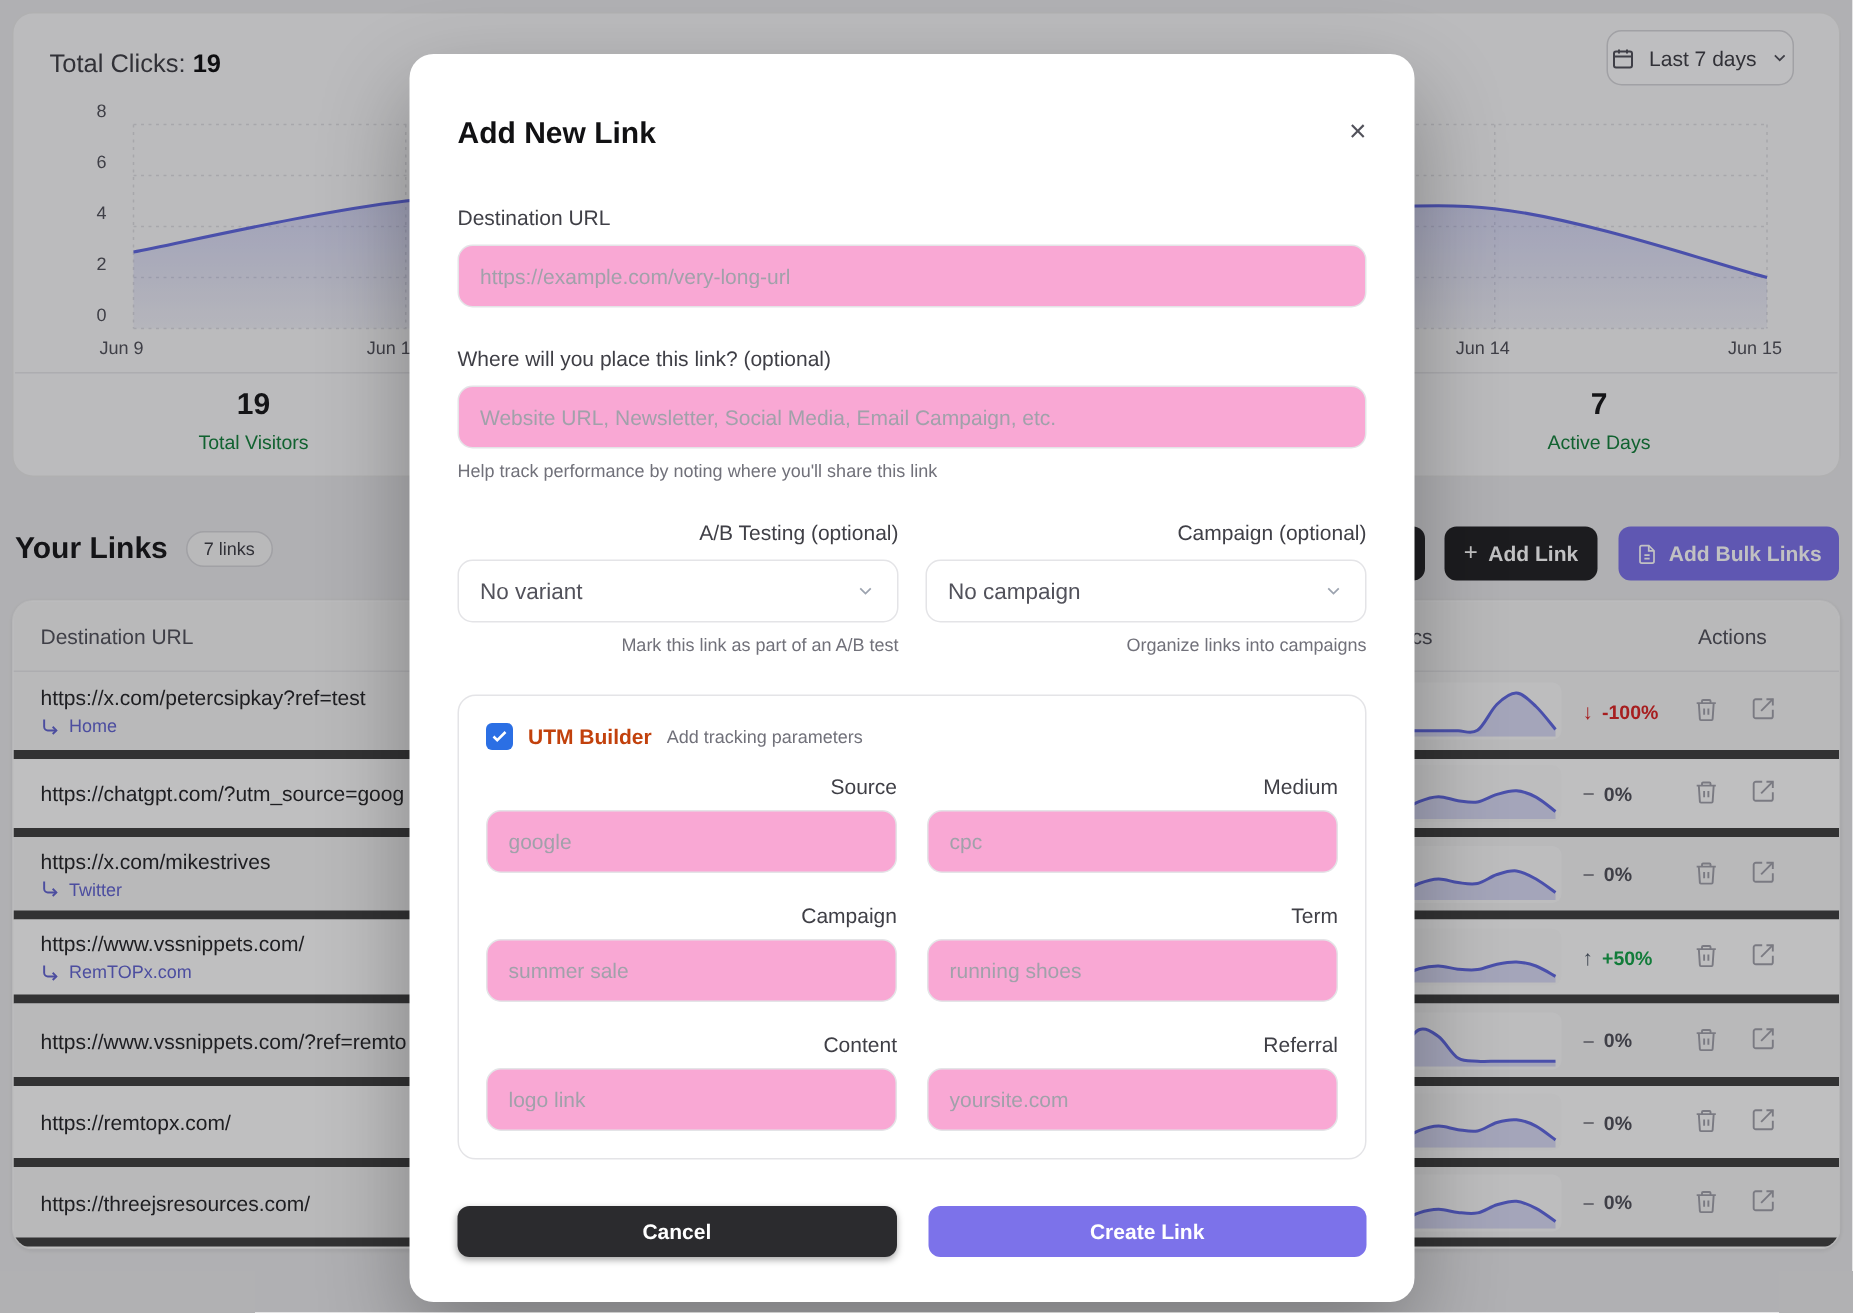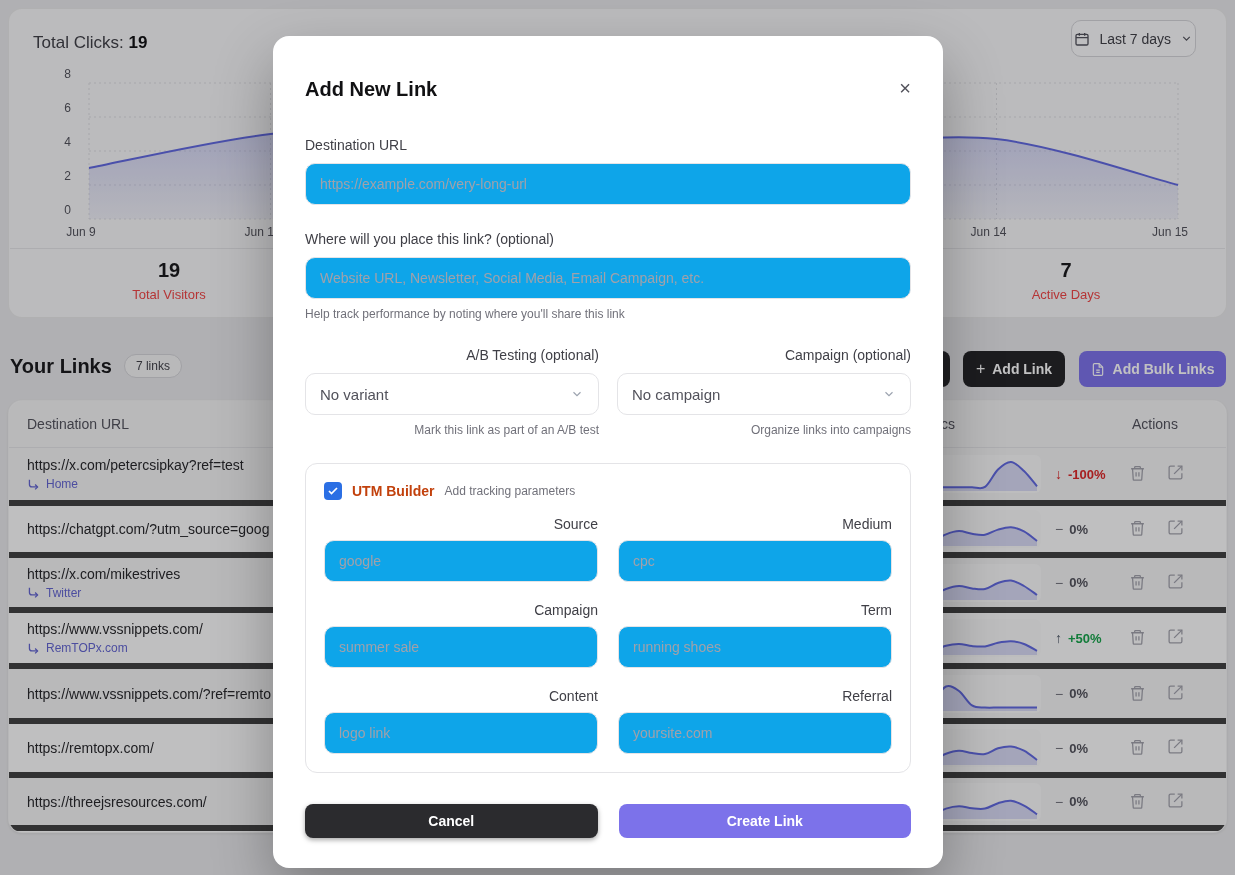--- a/index.html
+++ b/index.html
@@ -18,21 +18,21 @@
     background:#fbfbfc; font-size:14px; color:#3f3f46; cursor:pointer; }
   .range-btn svg { stroke:#52525b; }
 
   .ytick { position:absolute; width:30px; text-align:right; font-size:12px; color:#52525b; }
   .xlabel { position:absolute; top:216px; font-size:12px; color:#52525b; transform:translateX(-50%); white-space:nowrap; }
   #main-chart { position:absolute; left:75px; top:62px; }
 
   .stats-divider { position:absolute; left:1px; right:1px; top:239px; border-top:1px solid #e4e4e7; }
   .stat { position:absolute; top:250px; width:200px; text-align:center; }
   .stat .v { font-size:20px; font-weight:700; color:#18181b; }
-  .stat .l { font-size:13px; color:#ef4444; margin-top:5px; }
+  .stat .l { font-size:13px; color:#15803d; margin-top:5px; }
 
   .links-header { position:absolute; left:0; right:0; top:350px; height:38px; }
   .lh-title { position:absolute; left:10px; top:4px; font-size:20px; font-weight:700; color:#18181b; display:flex; align-items:center; gap:12px; }
   .badge { font-size:12px; font-weight:400; color:#3f3f46; background:#f4f4f5; border:1px solid #d4d4d8;
     border-radius:999px; padding:4px 11px; }
   .frag-btn { position:absolute; left:916px; top:1px; width:34px; height:36px; background:#27272a; border-radius:8px; }
   .add-link-btn { position:absolute; left:963px; top:1px; width:102px; height:36px; background:#232326; color:#fff;
     border:none; border-radius:8px; font-size:14px; font-weight:700; display:flex; align-items:center; justify-content:center; gap:7px; cursor:pointer; }
   .add-link-btn .plus { font-size:16px; font-weight:400; }
   .add-bulk-btn { position:absolute; left:1079px; top:1px; width:147px; height:36px; background:#7c72ea; color:#fff;
@@ -65,21 +65,21 @@
   .overlay { position:absolute; inset:0; background:rgba(9,9,11,.25); z-index:5; }
 
   
   .modal { position:absolute; left:273px; top:36px; width:670px; height:832px; background:#fff;
     border-radius:16px; z-index:10; box-shadow:0 25px 60px rgba(0,0,0,.30); padding:42px 32px 0; }
   .m-title-row { display:flex; justify-content:space-between; align-items:flex-start; margin-bottom:36px; }
   .m-title { font-size:20px; font-weight:700; color:#111113; }
   .m-close { background:none; border:none; font-size:20px; color:#52525b; cursor:pointer; line-height:1; }
   .f-label { font-size:14px; color:#3f3f46; margin-bottom:10px; }
   .f-input { width:100%; height:42px; border:1px solid #e4e4e7; border-radius:10px; padding:0 14px;
-    font-size:14px; font-family:"Liberation Sans",sans-serif; color:#27272a; background:#0ea5e9; outline:none; }
+    font-size:14px; font-family:"Liberation Sans",sans-serif; color:#27272a; background:#f9a8d4; outline:none; }
   .f-input::placeholder { color:#a1a1aa; }
   .f-help { font-size:12px; color:#71717a; margin-top:8px; }
   .group { margin-bottom:26px; }
   .two-col { display:flex; gap:18px;text-align:right; }
   .two-col > div { flex:1; }
   .select { height:42px; border:1px solid #e4e4e7; border-radius:10px; padding:0 14px; display:flex;
     align-items:center; justify-content:space-between; font-size:15px; color:#52525b; cursor:pointer; background:#fff; }
   .select svg { stroke:#9ca3af; }
   .utm-box { border:1px solid #e4e4e7; border-radius:12px; padding:18px; margin-top:8px; }
   .utm-head { display:flex; align-items:center; gap:10px; margin-bottom:16px; }

